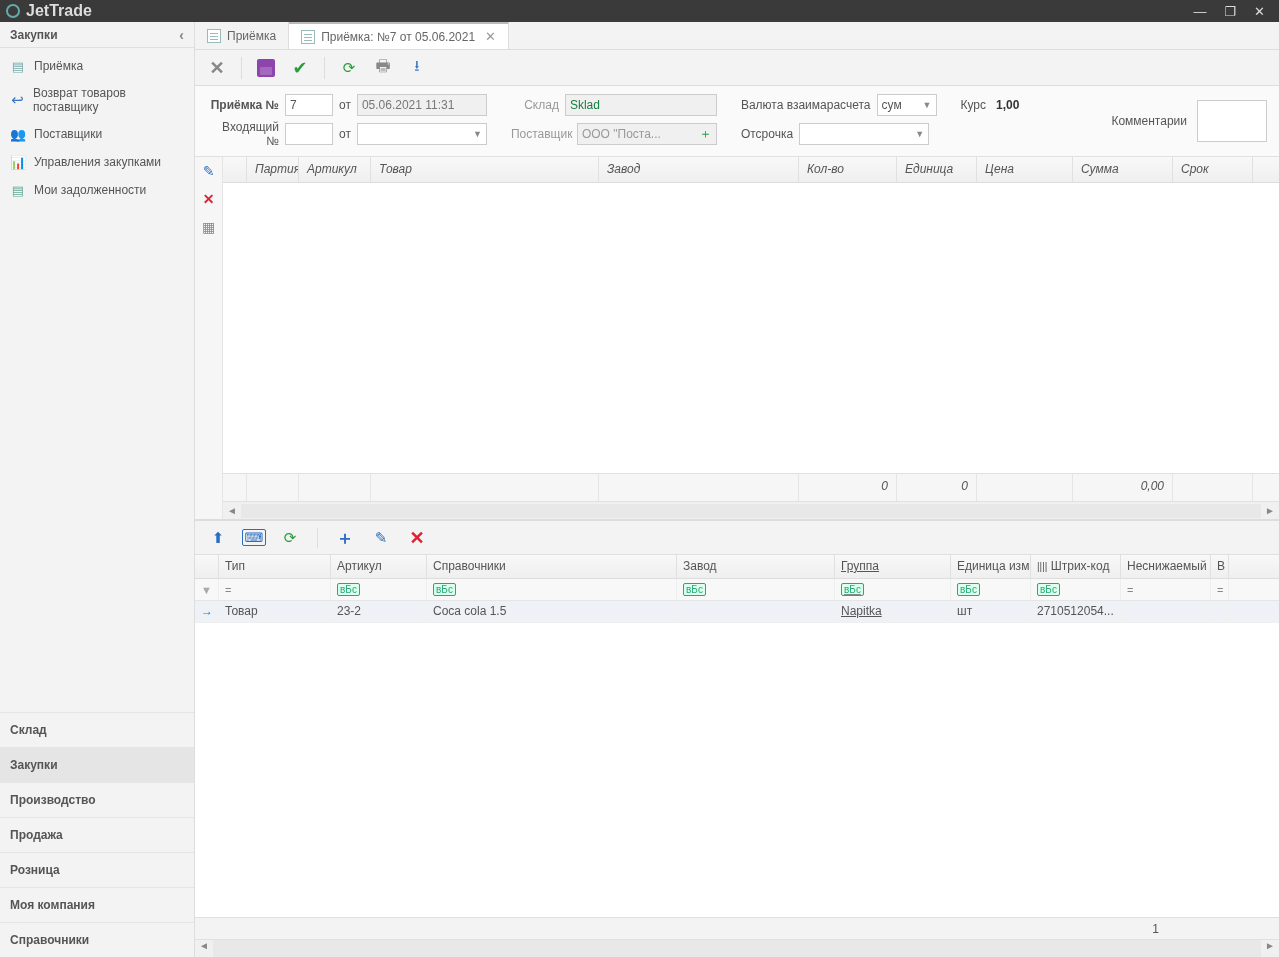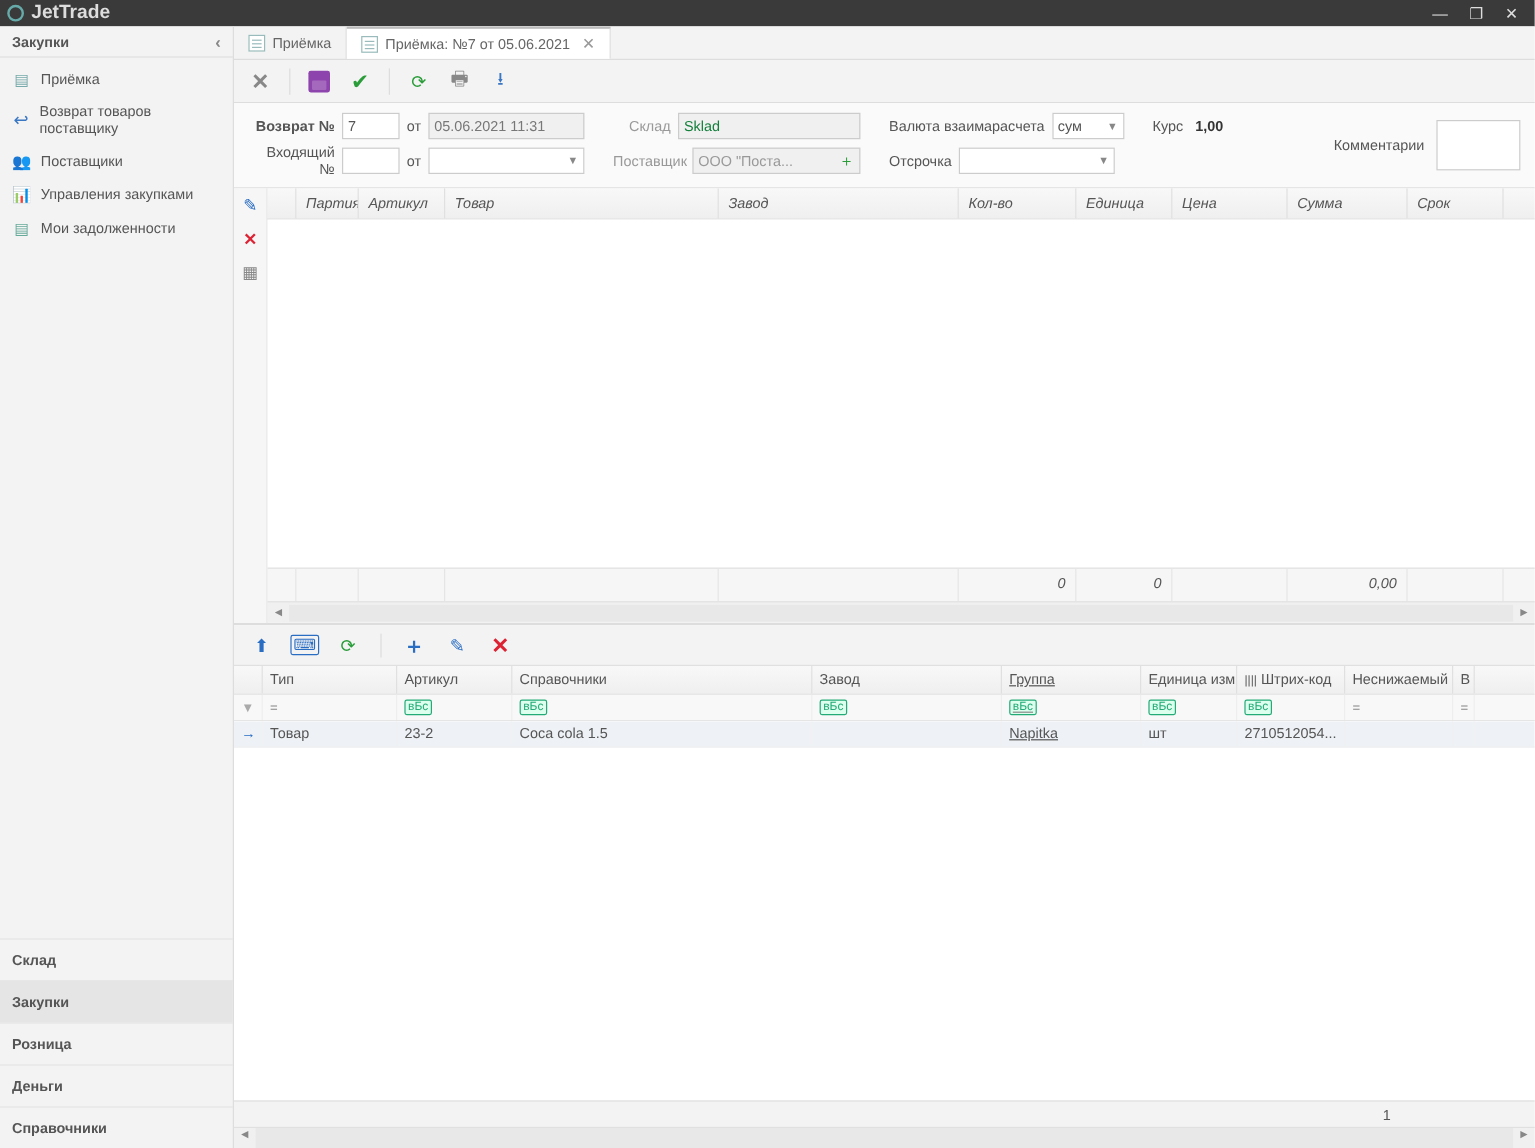--- a/index.html
+++ b/index.html
@@ -159,22 +159,24 @@
       </div>
       <div class="sidebar-item">
         <span class="sb-icon debt">▤</span>
         <span>Мои задолженности</span>
       </div>
     </div>
     <div class="sidebar-filler"></div>
     <div class="section-nav">
       <div class="section-btn">Склад</div>
       <div class="section-btn active">Закупки</div>
+      <div class="section-btn">Производство</div>
+      <div class="section-btn">Продажа</div>
       <div class="section-btn">Розница</div>
-      <div class="section-btn">Деньги</div>
+      <div class="section-btn">Моя компания</div>
       <div class="section-btn">Справочники</div>
     </div>
   </div>
 
   <div class="content">
 
     <div class="tabs">
       <div class="tab">
         <span class="tab-doc-icon"></span>
         <span>Приёмка</span>
@@ -197,21 +199,21 @@
       <span class="tb-btn refresh">⟳</span>
       <span class="tb-btn print">🖶</span>
       <span class="tb-btn download">⭳</span>
     </div>
 
     <div class="form-bar">
       <div style="display:flex;">
         <div style="flex:1;">
           <div class="form-row">
             <span class="form-cell-group">
-              <span class="form-label bold" style="width:72px;">Возврат №</span>
+              <span class="form-label bold" style="width:72px;">Приёмка №</span>
               <input class="form-input" style="width: 48px;" value="7">
               <span class="form-label">от</span>
               <span class="form-input ro" style="width:130px;display:inline-flex;align-items:center;">
                   <span>05.06.2021 11:31</span>
                 </span>
             </span>
             <span class="form-cell-group">
               <span class="form-label" style="width:48px;color:#999;">Склад</span>
               <span class="form-input ro" style="width:152px;display:inline-flex;align-items:center;">
                   <span style="color:#15803d">Sklad</span>

